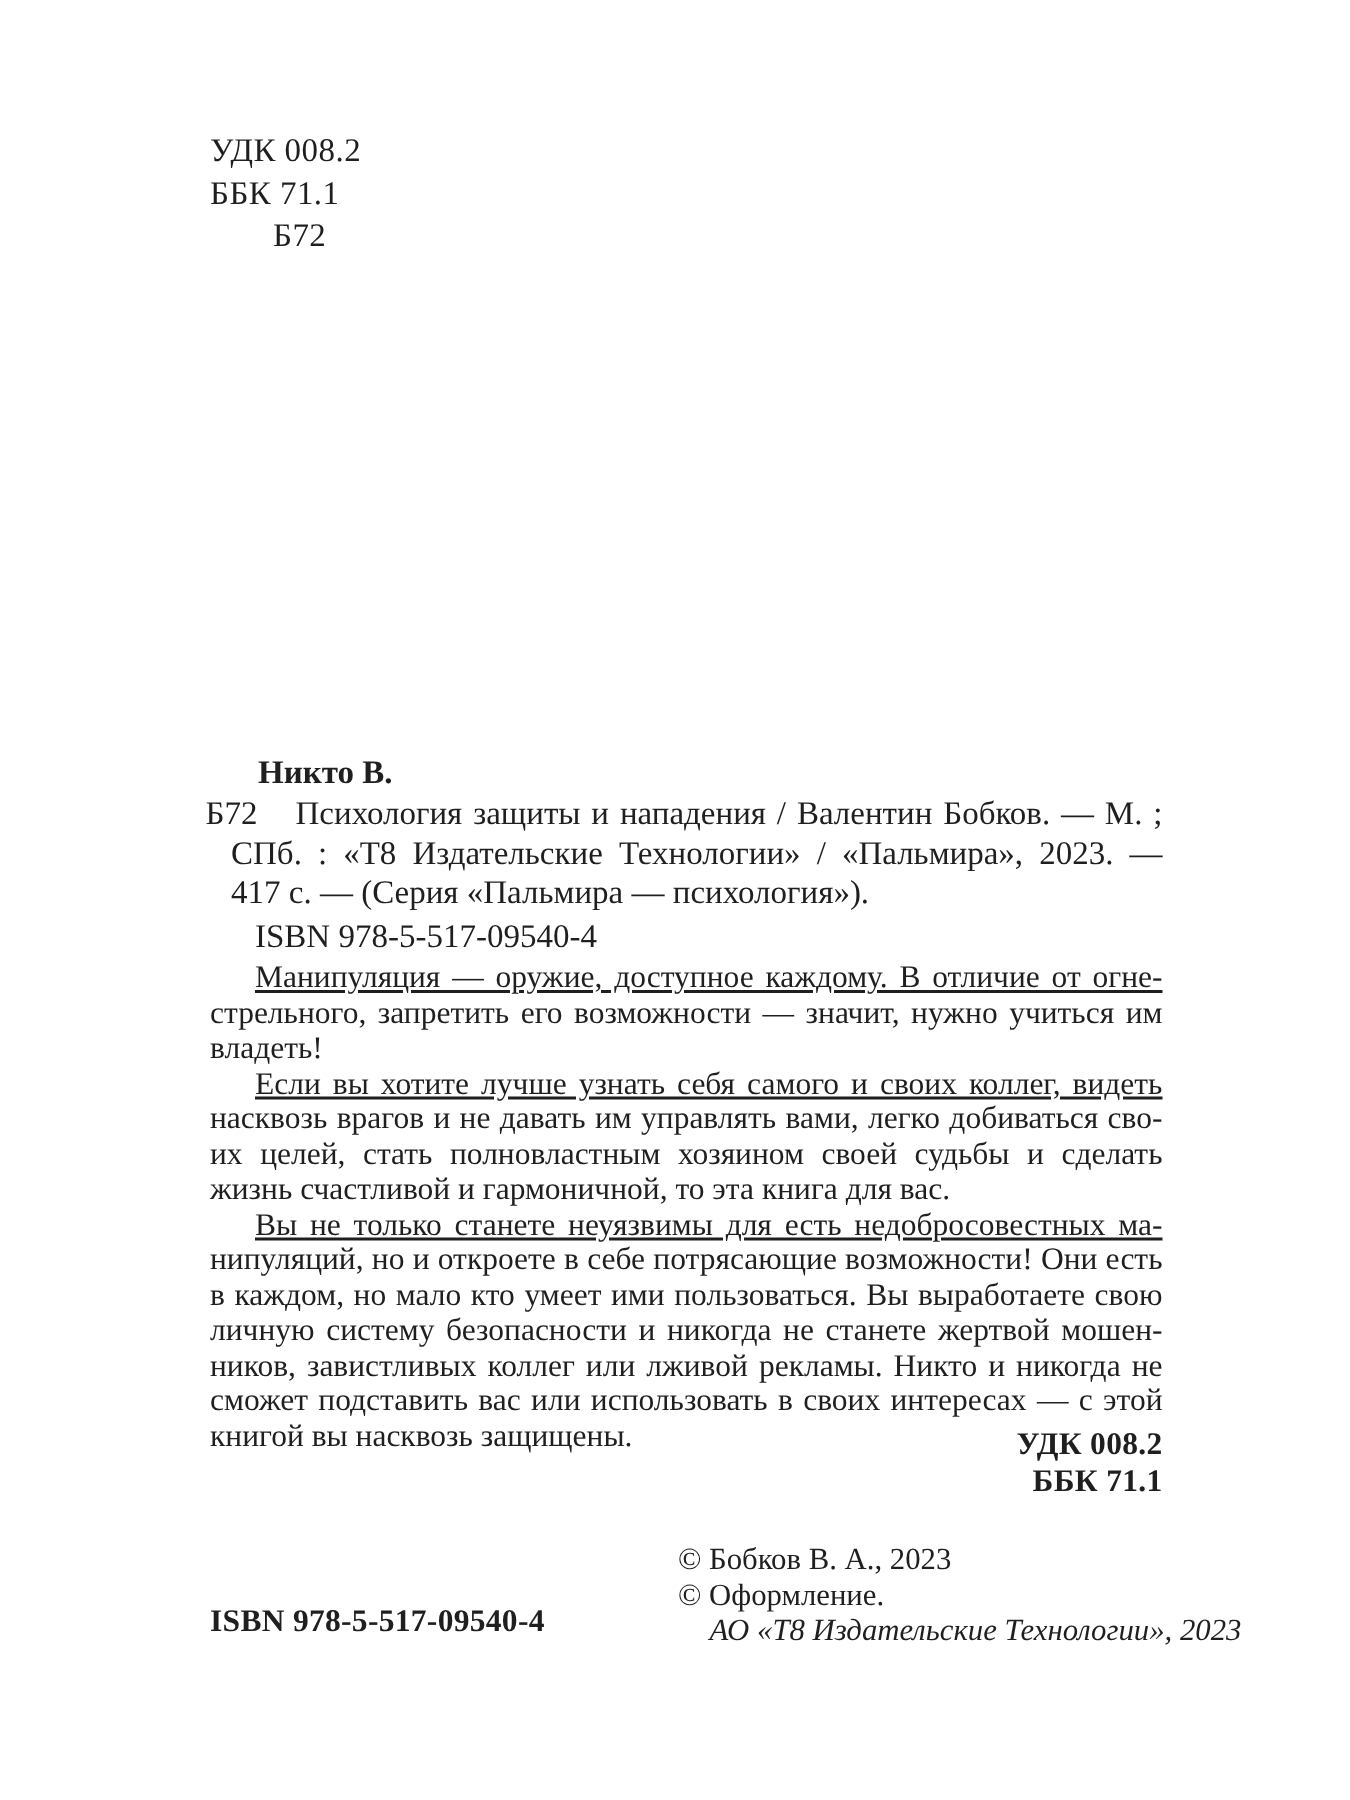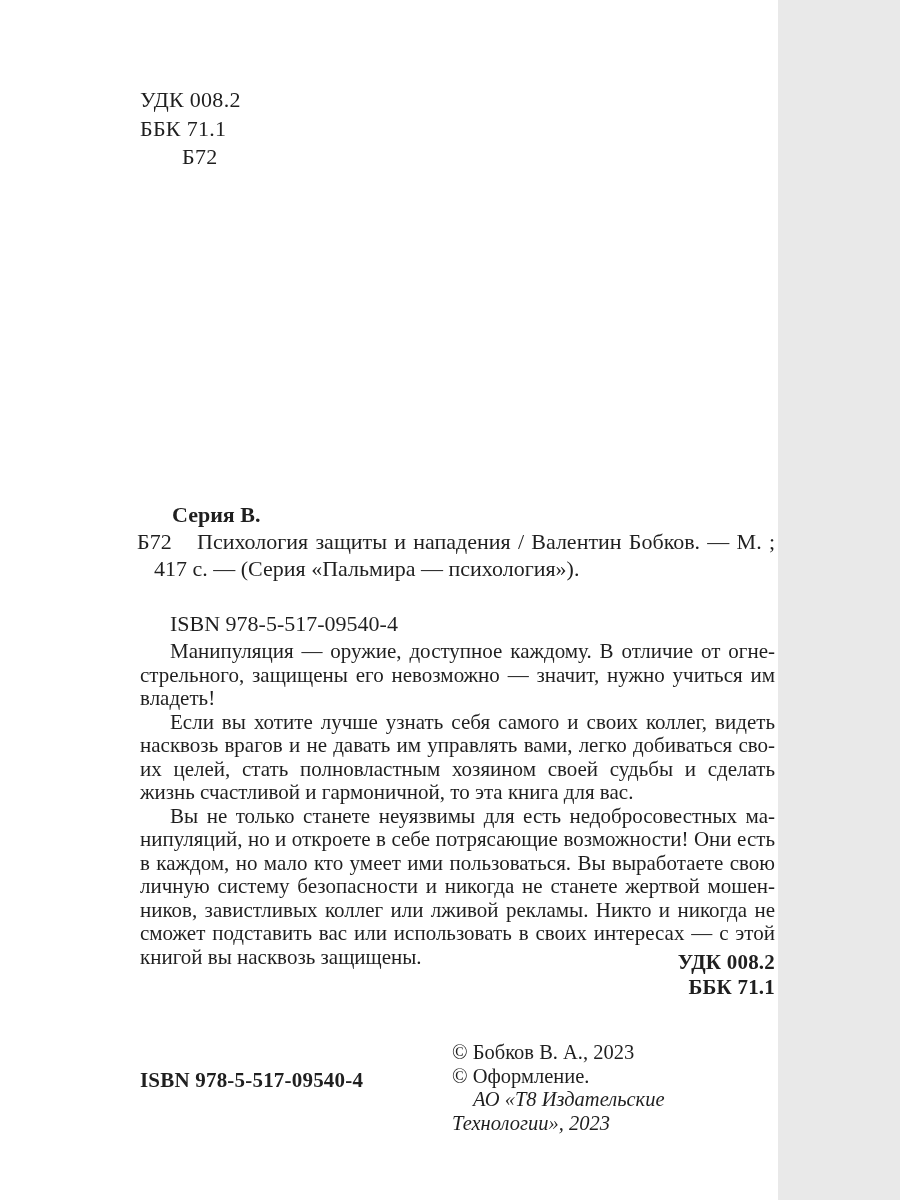--- a/index.html
+++ b/index.html
@@ -1,18 +1,18 @@
 <!DOCTYPE html>
 <html><head>
 <meta charset="utf-8">
 <style>
   html, body { margin: 0; padding: 0; background: #e9e9e9; }
   .page {
     position: relative;
-    width: 778px;
+    width: 900px;
     height: 1200px;
     background: #ffffff;
     color: #1f1f1f;
     font-family: "Liberation Serif", "DejaVu Serif", serif;
     overflow: hidden;
   }
 
   
   .top-codes {
     position: absolute;
@@ -66,21 +66,21 @@
     left: 140px;
     top: 640px;
     width: 635px;
     font-size: 21px;
     line-height: 23.5px;
   }
   .annotation .line {
     text-align: justify;
     text-align-last: justify;
   }
-  .annotation .para .line:first-child { text-indent: 30px; }
+  .annotation .para .line:first-child { text-indent: 30px; text-decoration: underline; }
   .annotation .para .line:last-child { text-align-last: left; }
 
   
   .bottom-codes {
     position: absolute;
     left: 140px;
     top: 950px;
     width: 635px;
     text-align: right;
     font-size: 21px;
@@ -89,21 +89,20 @@
     letter-spacing: 0.2px;
   }
 
   
   .copyright {
     position: absolute;
     left: 452px;
     top: 1029px;
     font-size: 20.5px;
     line-height: 23.5px;
-    margin-top: 12px;
   }
   .copyright .line:nth-child(3) { text-indent: 21px; font-style: italic; }
 
   .isbn-bottom {
     position: absolute;
     left: 140px;
     top: 1068px;
     font-size: 21px;
     font-weight: bold;
     letter-spacing: 0.2px;
@@ -113,35 +112,36 @@
 <body>
 
 <div class="page">
 
   <div class="top-codes">
     <div>УДК 008.2</div>
     <div>ББК 71.1</div>
     <div class="b72">Б72</div>
   </div>
 
-  <div class="author">Серия В.</div>
+  <div class="author">Никто В.</div>
 
   <div class="card-code">Б72</div>
 
   <div class="card-desc">
       <div class="line">Психология защиты и нападения / Валентин Бобков. — М. ;</div>
+      <div class="line">СПб. : «Т8 Издательские Технологии» / «Пальмира», 2023. —</div>
       <div class="line">417 с. — (Серия «Пальмира — психология»).</div>
     </div>
 
   <div class="isbn-mid">ISBN 978-5-517-09540-4</div>
 
   <div class="annotation">
     <div class="para">
         <div class="line">Манипуляция — оружие, доступное каждому. В отличие от огне-</div>
-        <div class="line">стрельного, защищены его невозможно — значит, нужно учиться им</div>
+        <div class="line">стрельного, запретить его возможности — значит, нужно учиться им</div>
         <div class="line">владеть!</div>
       </div>
     <div class="para">
         <div class="line">Если вы хотите лучше узнать себя самого и своих коллег, видеть</div>
         <div class="line">насквозь врагов и не давать им управлять вами, легко добиваться сво-</div>
         <div class="line">их целей, стать полновластным хозяином своей судьбы и сделать</div>
         <div class="line">жизнь счастливой и гармоничной, то эта книга для вас.</div>
       </div>
     <div class="para">
         <div class="line">Вы не только станете неуязвимы для есть недобросовестных ма-</div>

